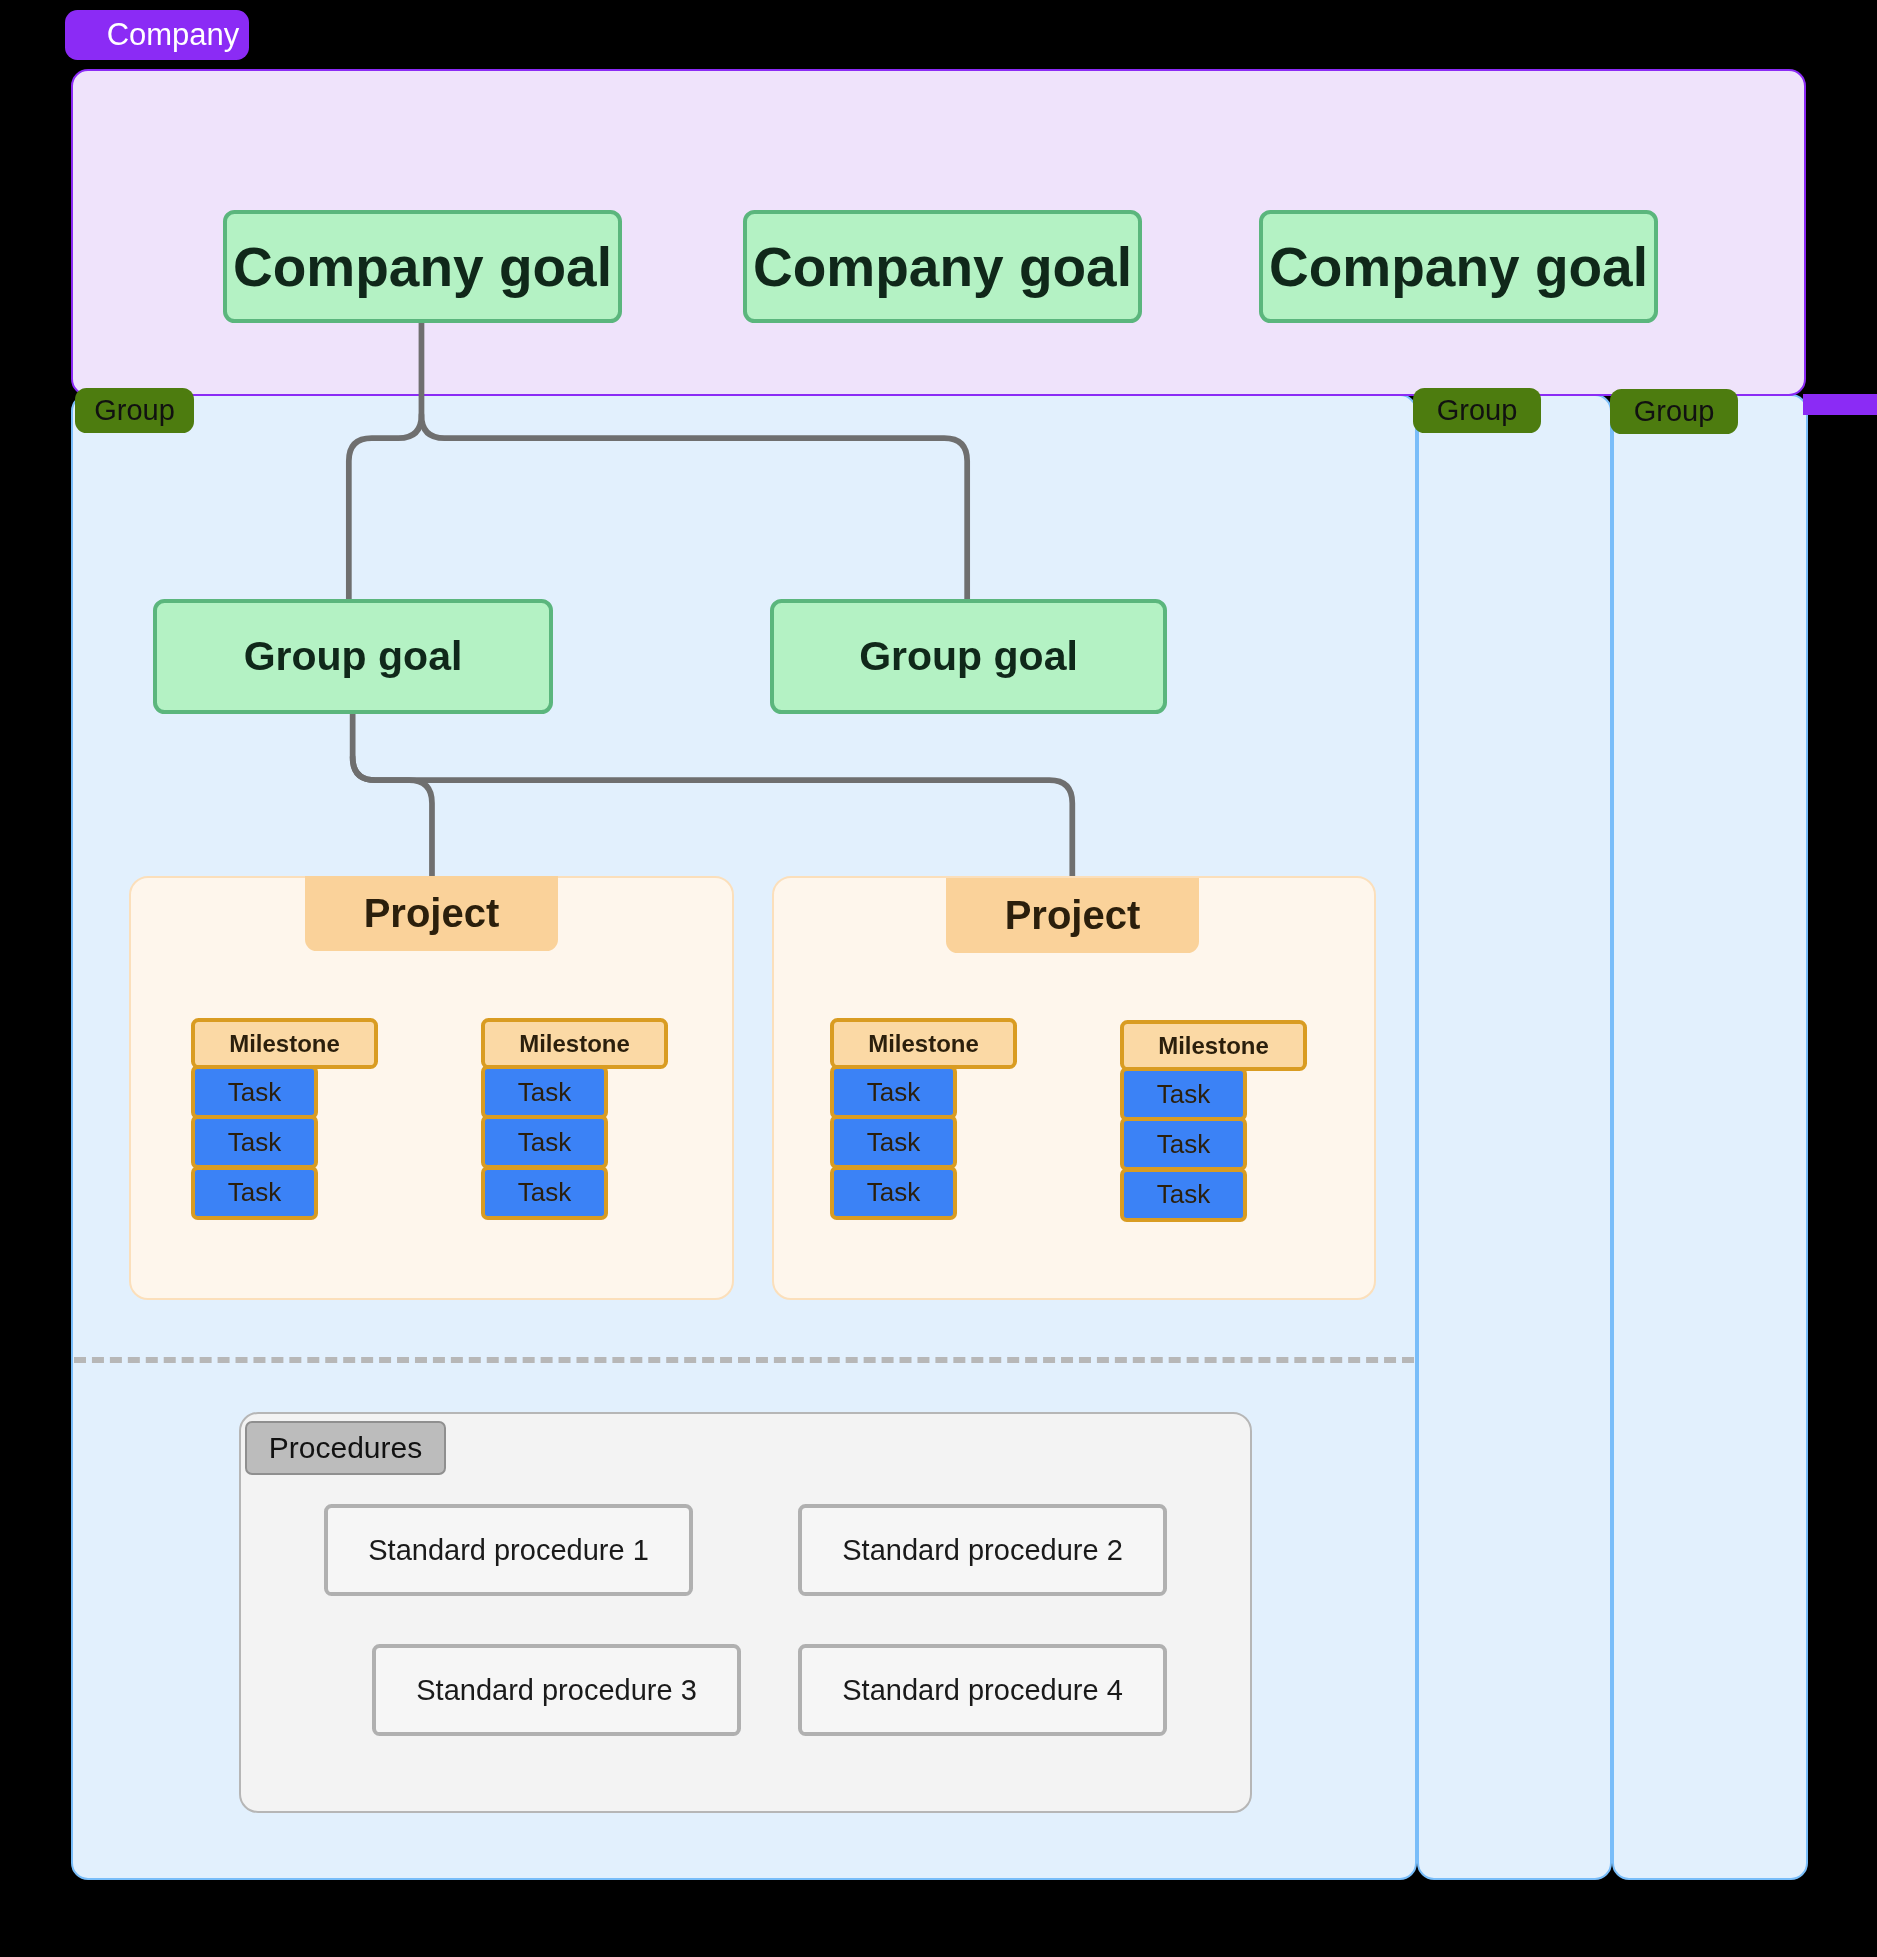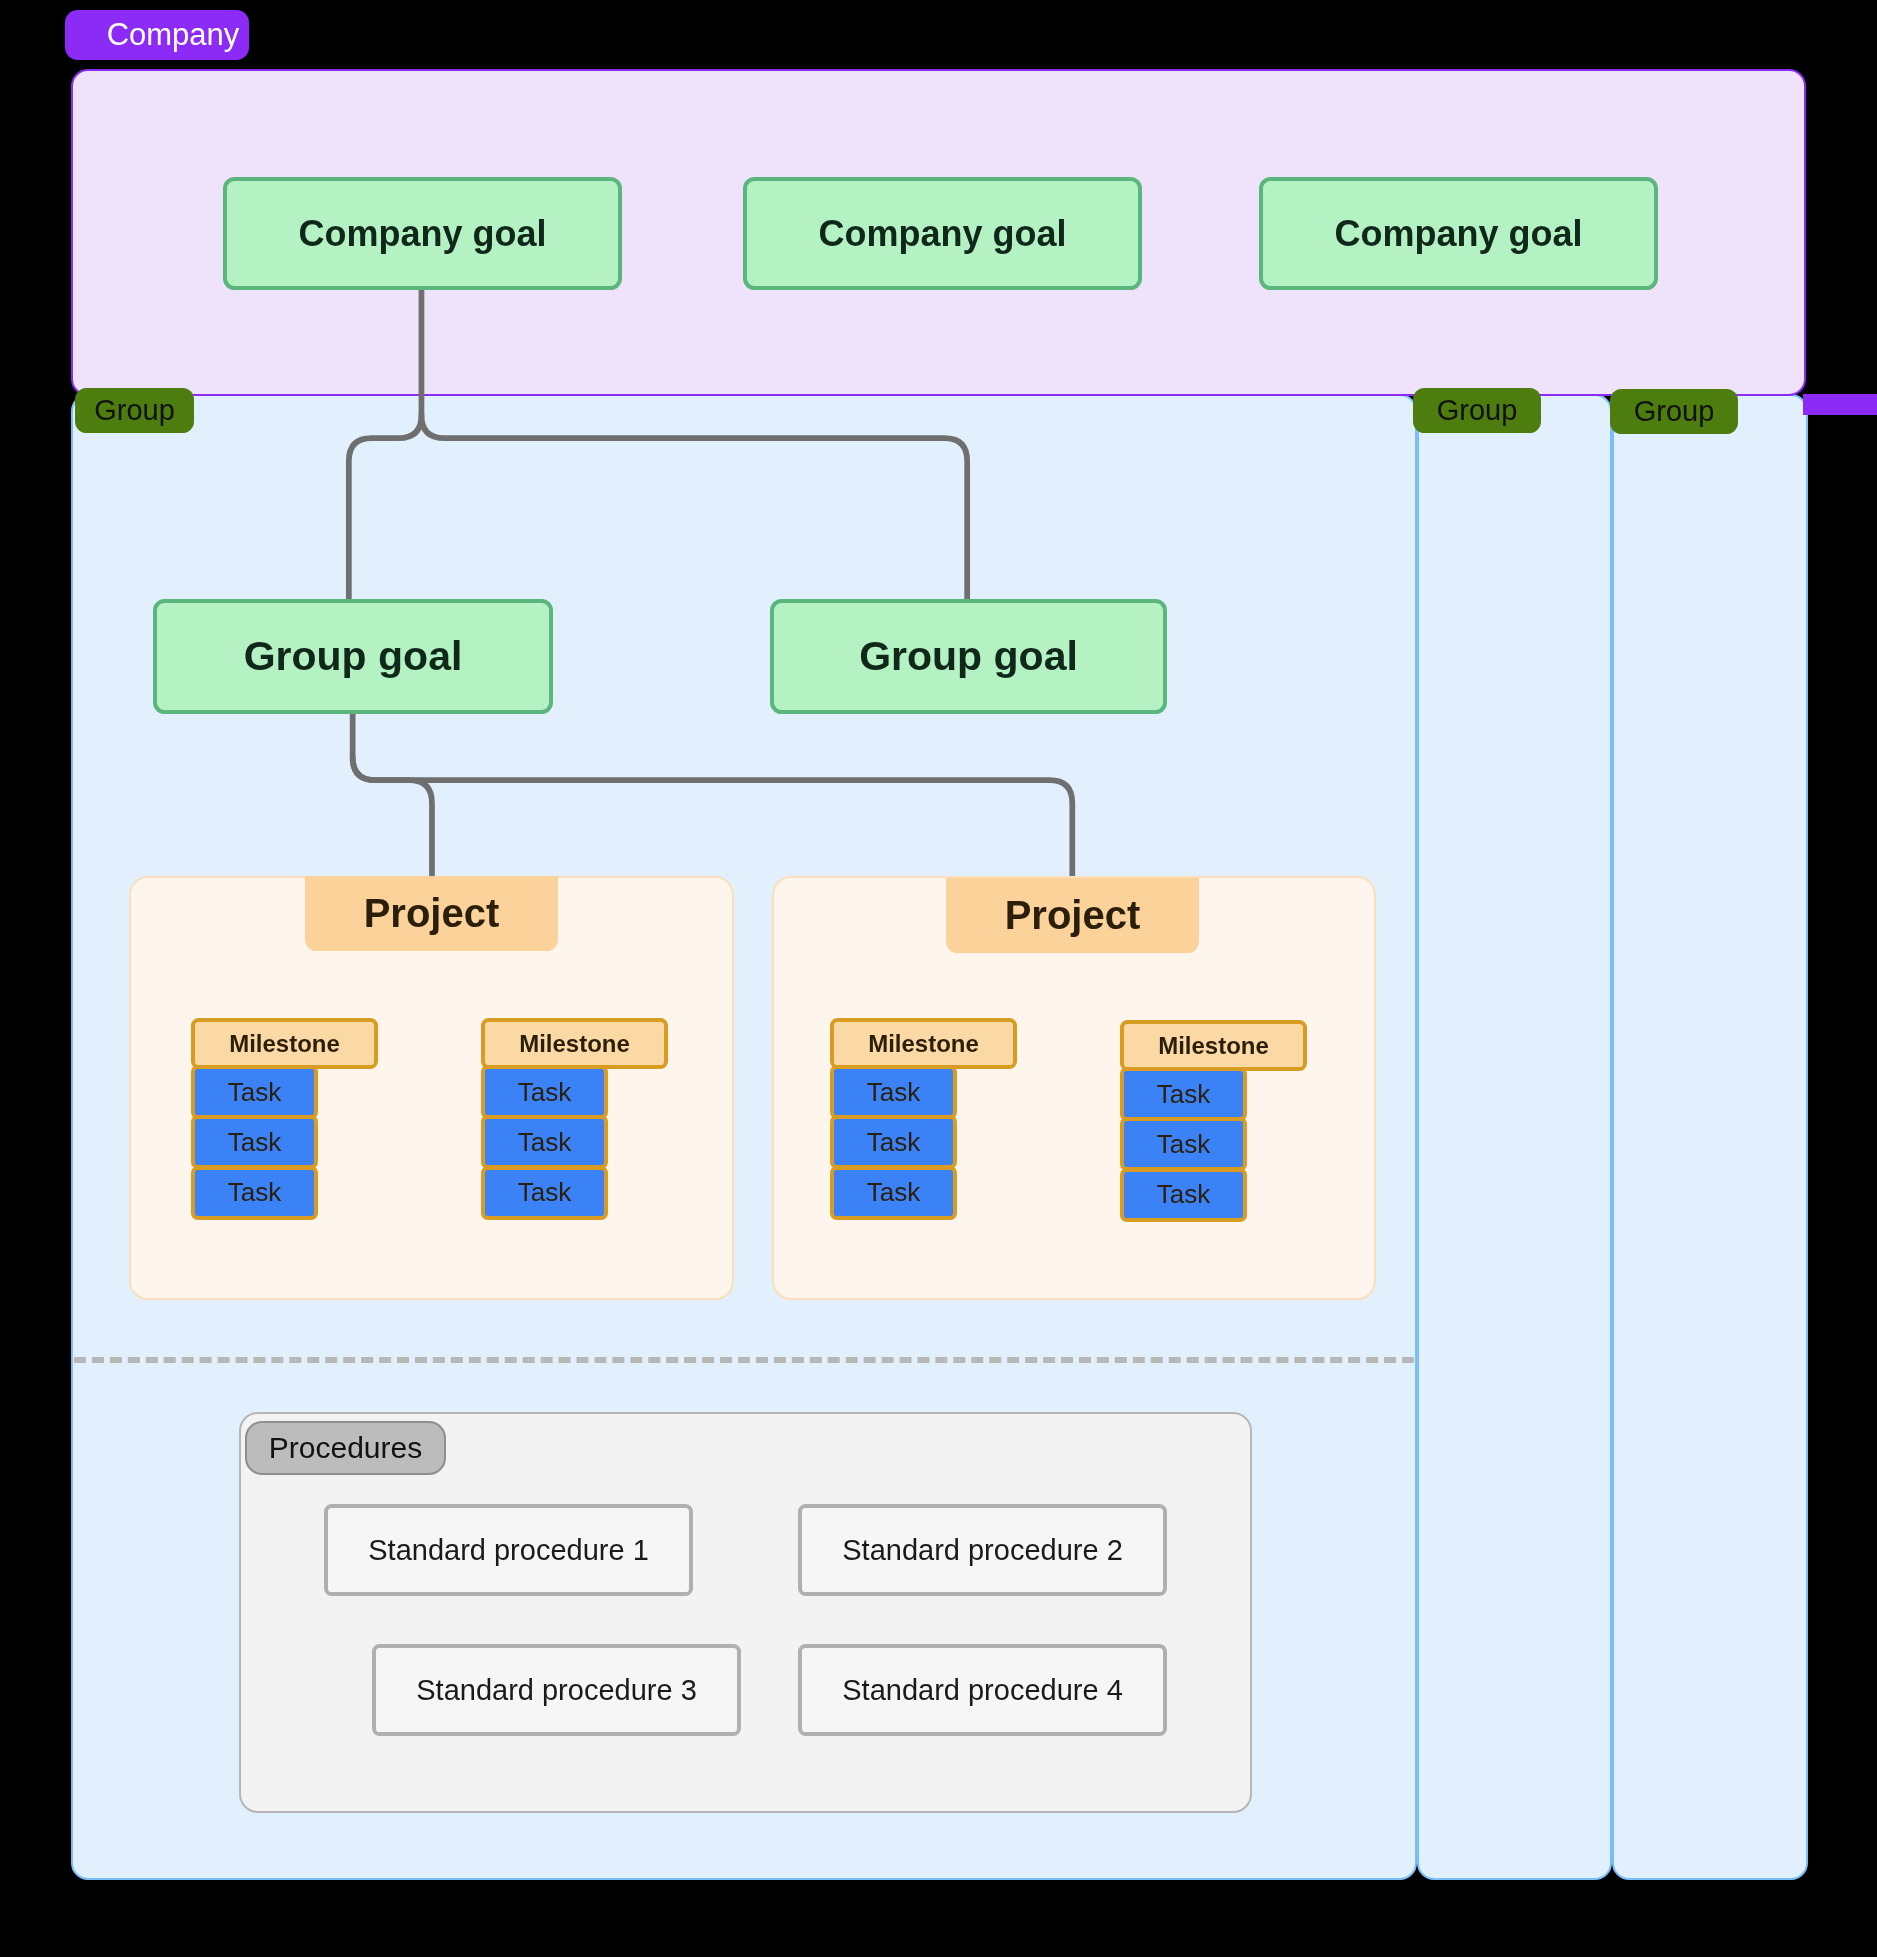--- a/index.html
+++ b/index.html
@@ -98,21 +98,21 @@
     align-items: center;
     justify-content: center;
     background: #b4f2c4;
     border: 4.8px solid #5bb67d;
     border-radius: 11.5px;
     color: #10281a;
     font-weight: 700;
     box-sizing: border-box;
     z-index: 20;
   }
-  .company-goal { height: 113px; font-size: 36px; }
+  .company-goal { height: 113px; font-size: 55px; margin-top: 33px; }
   .cg-1 { left: 223px;  top: 177px; width: 399px; }
   .cg-2 { left: 743px;  top: 177px; width: 399px; }
   .cg-3 { left: 1259px; top: 177px; width: 399px; }
 
   .group-goal { height: 115px; font-size: 41px; }
   .gg-1 { left: 153px; top: 599px; width: 400px; }
   .gg-2 { left: 770px; top: 599px; width: 397px; }
 
   
   #connectors {
@@ -229,21 +229,21 @@
     z-index: 16;
   }
   .procedures-tab {
     position: absolute;
     left: 245px;
     top: 1421px;
     width: 201px;
     height: 54px;
     background: #bcbcbc;
     border: 2.9px solid #8f8f8f;
-    border-radius: 17px;
+    border-radius: 7px;
     box-sizing: border-box;
     display: flex;
     align-items: center;
     justify-content: center;
     color: #121212;
     font-size: 30px;
     z-index: 17;
   }
   .procedure-box {
     position: absolute;

